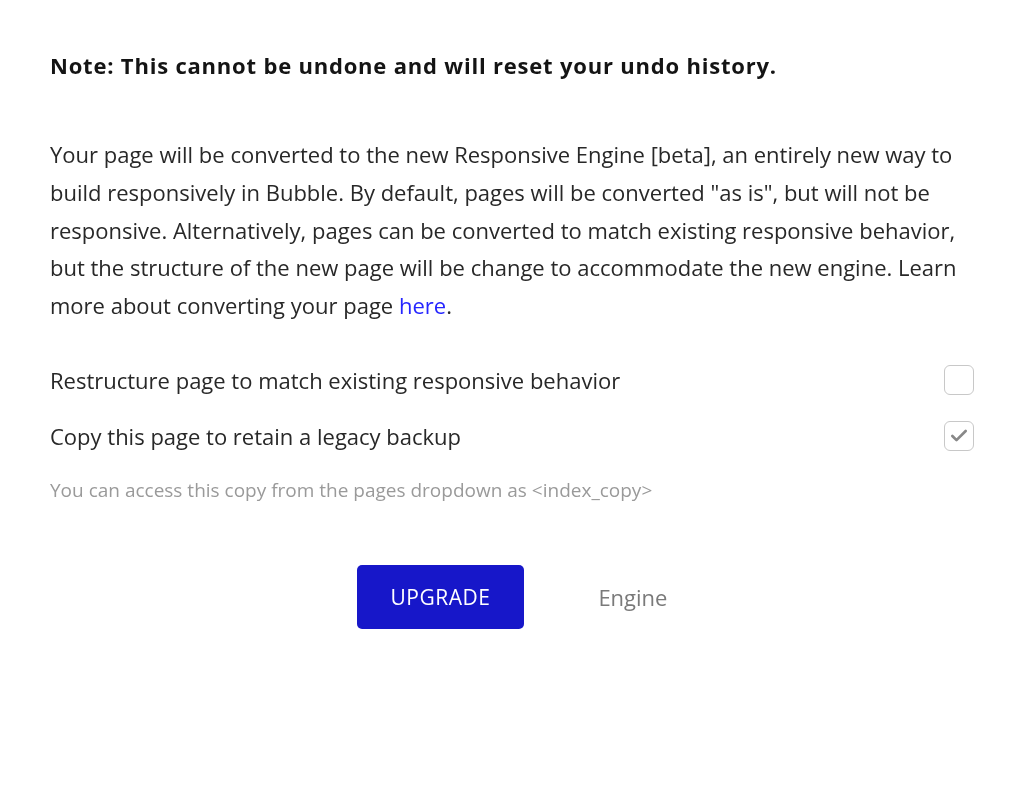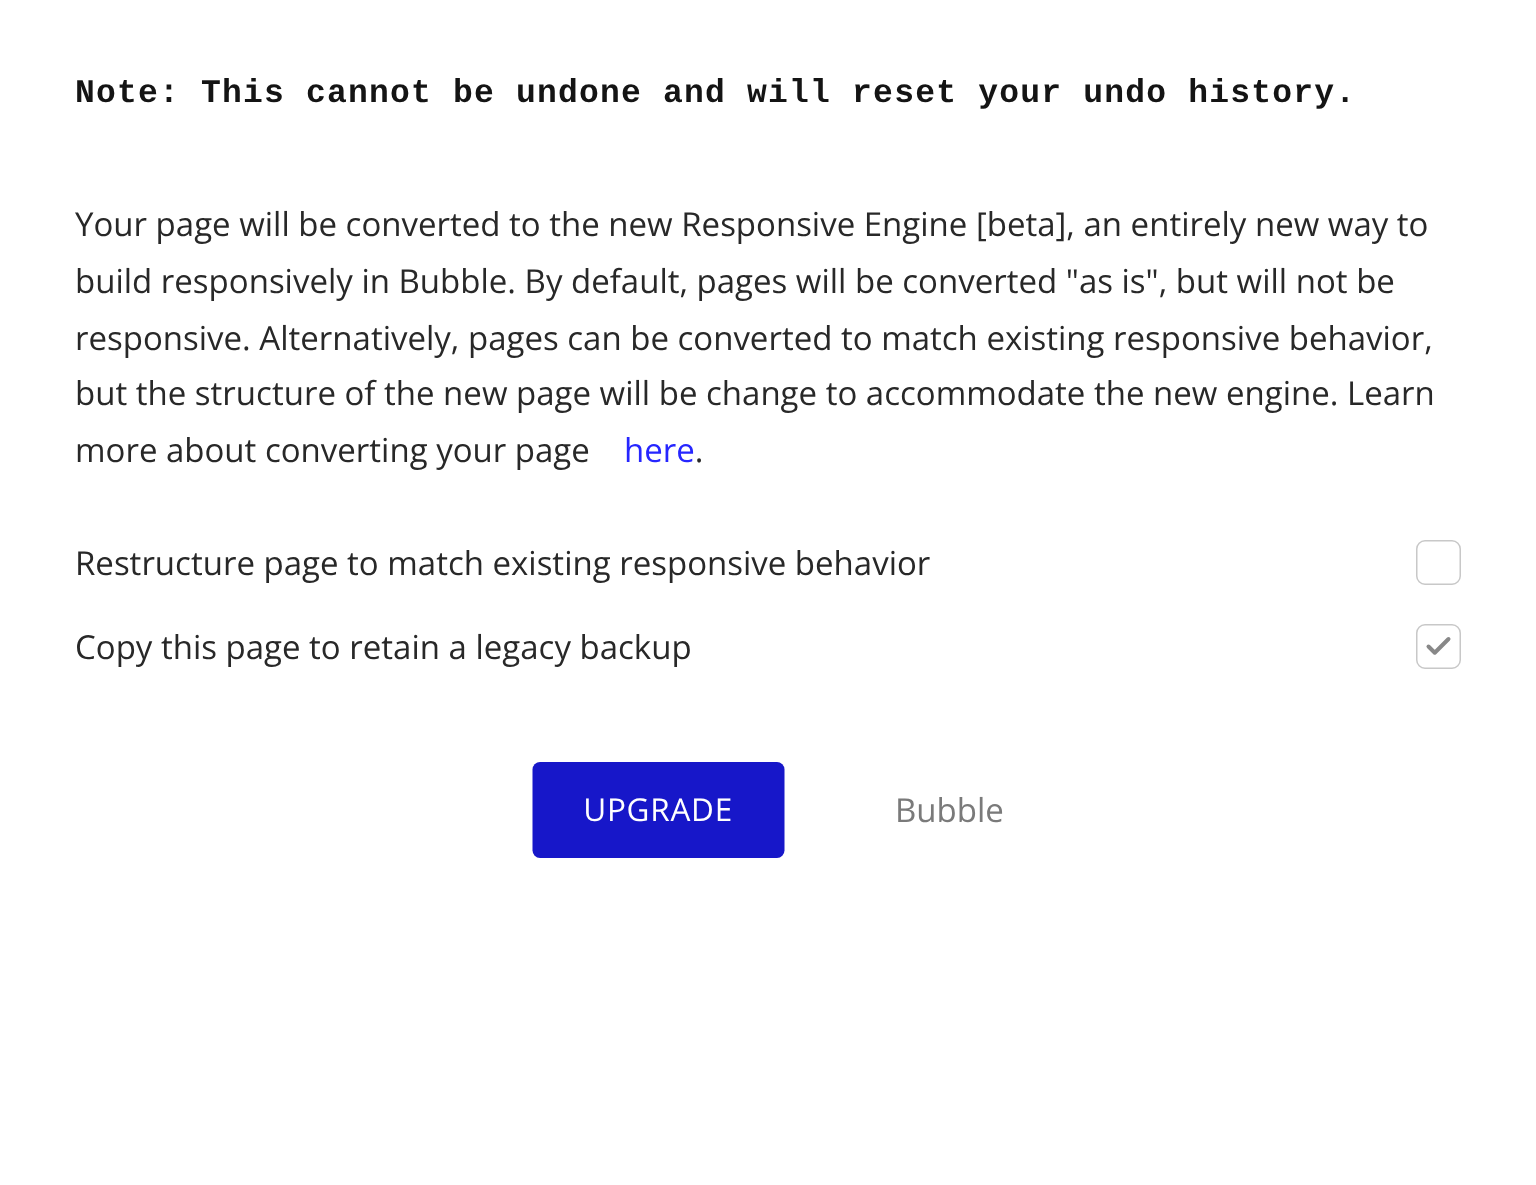--- a/index.html
+++ b/index.html
@@ -25,33 +25,31 @@
       color: #333;
       margin-bottom: 72px;
       letter-spacing: -0.2px;
     }
     .note {
       font-size: 22px;
       font-weight: 700;
       color: #141414;
       margin-bottom: 56px;
       letter-spacing: 0.8px;
-      font-family: Liberation Mono, monospace;
     }
     .description {
       font-size: 22px;
       font-weight: 400;
       color: #282828;
       line-height: 1.72;
       margin-bottom: 40px;
     }
     .description .link {
       color: #2626ff;
       cursor: pointer;
-      margin-left: 17px;
     }
     .option-row {
       display: flex;
       align-items: center;
       justify-content: space-between;
       margin-bottom: 26px;
     }
     .option-label {
       font-size: 22px;
       color: #282828;
@@ -133,20 +131,21 @@
 
   <div class="option-group">
     <div class="option-row">
       <span class="option-label">Copy this page to retain a legacy backup</span>
       <span class="checkbox checked" id="cb-backup">
         <svg viewBox="0 0 24 24">
           <path d="M4 12 L9 17 L20 6" stroke="#888" stroke-width="3.2" fill="none" stroke-linecap="round" stroke-linejoin="round"></path>
         </svg>
       </span>
     </div>
+    <div class="hint">You can access this copy from the pages dropdown as &lt;index_copy&gt;</div>
   </div>
 
   <div class="actions">
     <button class="btn-primary">UPGRADE</button>
-    <button class="btn-secondary">Bubble</button>
+    <button class="btn-secondary">Engine</button>
   </div>
 
 </div>
 
 </body></html>

